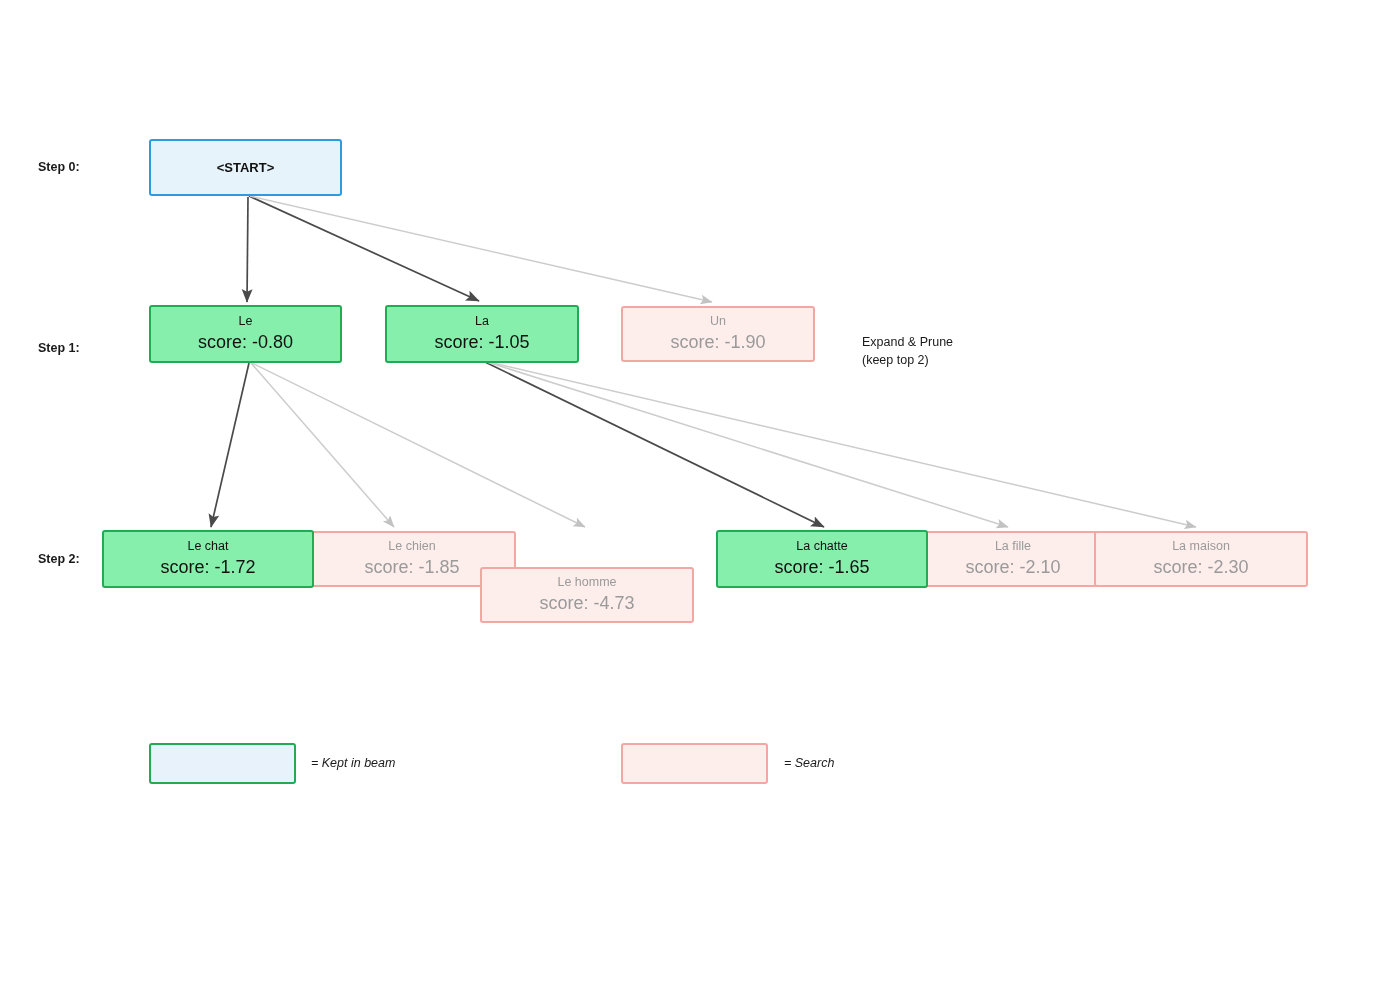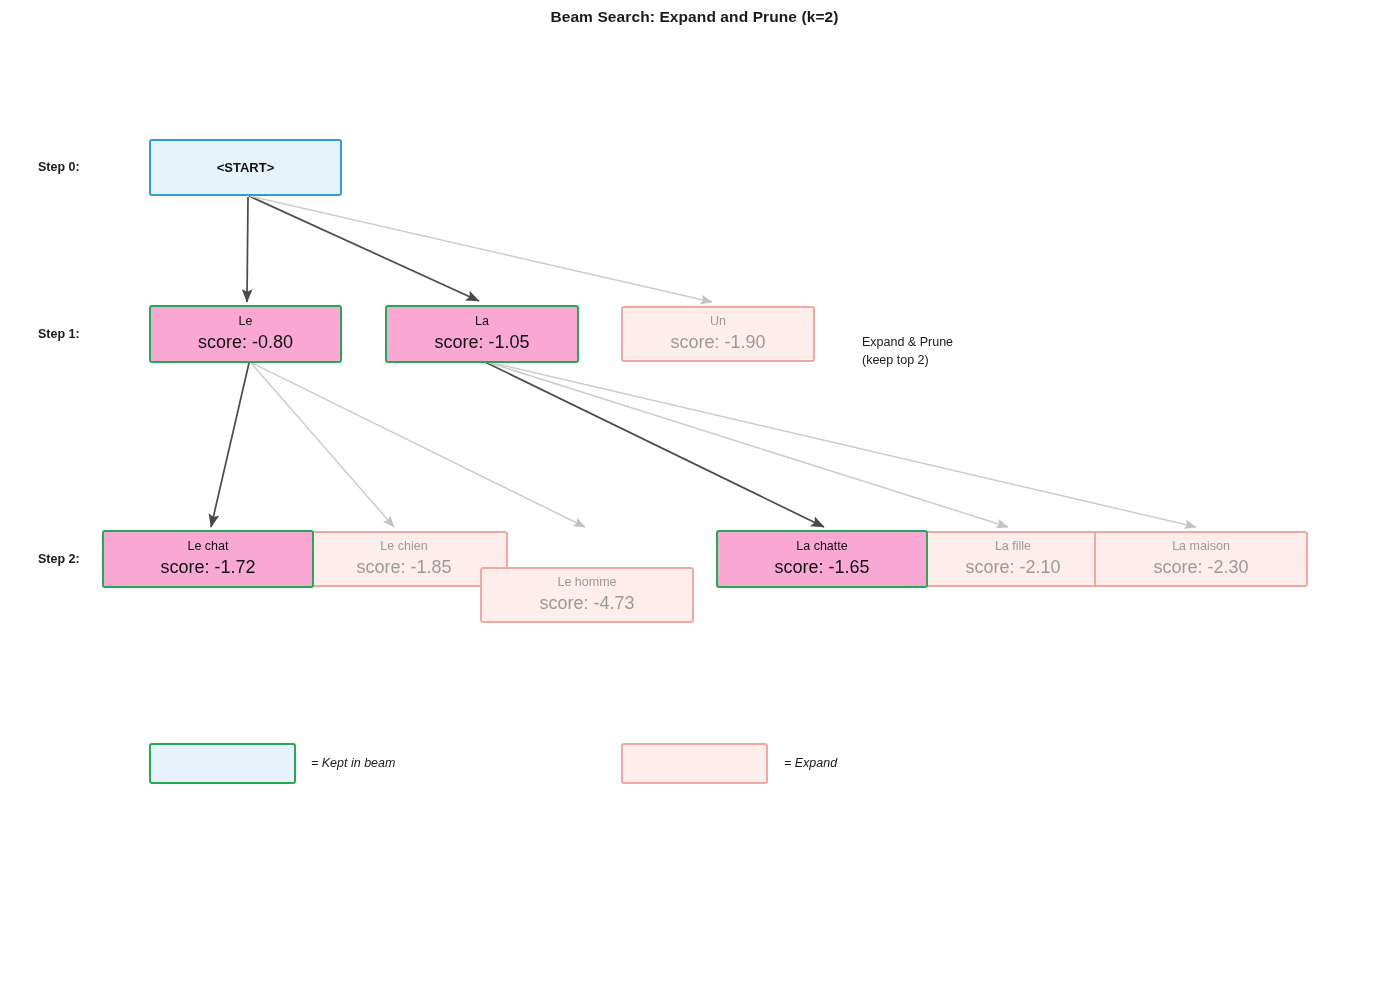--- a/index.html
+++ b/index.html
@@ -80,21 +80,21 @@
   }
   .node.start .lbl {
     font-weight: bold;
     color: #111111;
     font-size: 13px;
   }
 
   
   .node.kept {
     border: 2.5px solid #22aa55;
-    background: #f9a8d4;
+    background: #86efac;
   }
   .node.kept .lbl,
   .node.kept .score {
     color: #111111;
   }
 
   
   .node.pruned {
     border: 2px solid #f2a8a2;
     background: #fdeeec;
@@ -135,21 +135,20 @@
     z-index: 5;
     white-space: nowrap;
     font-style: italic;
   }
 </style>
 </head>
 <body>
 
 <div id="canvas">
 
-  <div class="title">Beam Search: Expand and Prune (k=2)</div>
 
   <svg id="edges" viewBox="0 0 1389 989" width="1389" height="989">
     <defs>
       <marker id="ah-kept" markerWidth="9" markerHeight="9" refX="7.6" refY="3.2" orient="auto" markerUnits="strokeWidth">
         <path d="M0,0 L8,3.2 L0,6.4 L1.6,3.2 Z" fill="#4a4a4a"></path>
       </marker>
       <marker id="ah-pruned" markerWidth="9" markerHeight="9" refX="7.6" refY="3.2" orient="auto" markerUnits="strokeWidth">
         <path d="M0,0 L8,3.2 L0,6.4 L1.6,3.2 Z" fill="#c2c2c2"></path>
       </marker>
     </defs>
@@ -161,21 +160,21 @@
         <line x1="251" y1="363" x2="394" y2="527" stroke="#cccccc" stroke-width="1.5" marker-end="url(#ah-pruned)"></line>
         <line x1="252" y1="363" x2="585" y2="527" stroke="#cccccc" stroke-width="1.5" marker-end="url(#ah-pruned)"></line>
         <line x1="485" y1="362" x2="824" y2="527" stroke="#4a4a4a" stroke-width="1.7" marker-end="url(#ah-kept)"></line>
         <line x1="487" y1="362" x2="1008" y2="527" stroke="#cccccc" stroke-width="1.5" marker-end="url(#ah-pruned)"></line>
         <line x1="489" y1="362" x2="1196" y2="527" stroke="#cccccc" stroke-width="1.5" marker-end="url(#ah-pruned)"></line>
       </g>
   </svg>
 
   <div id="step-labels">
       <div class="step-label" style="left: 38px; top: 160px;">Step 0:</div>
-      <div class="step-label" style="left: 38px; top: 327px;">Step 1:</div>
+      <div class="step-label" style="left: 38px; top: 341px;">Step 1:</div>
       <div class="step-label" style="left: 38px; top: 552px;">Step 2:</div>
     </div>
   <div id="node-group">
       <div class="node start" style="left: 149px; top: 139px; width: 193px; height: 57px;">
         <div class="lbl">&lt;START&gt;</div>
       </div>
       <div class="node kept" style="left: 149px; top: 305px; width: 193px; height: 58px;">
         <div class="lbl">Le</div>
         <div class="score">score: -0.80</div>
       </div>
@@ -184,21 +183,21 @@
         <div class="score">score: -1.05</div>
       </div>
       <div class="node pruned" style="left: 621px; top: 306px; width: 194px; height: 56px;">
         <div class="lbl">Un</div>
         <div class="score">score: -1.90</div>
       </div>
       <div class="node kept" style="left: 102px; top: 530px; width: 212px; height: 58px;">
         <div class="lbl">Le chat</div>
         <div class="score">score: -1.72</div>
       </div>
-      <div class="node pruned" style="left: 300px; top: 531px; width: 208px; height: 56px;">
+      <div class="node pruned" style="left: 308px; top: 531px; width: 208px; height: 56px;">
         <div class="lbl">Le chien</div>
         <div class="score">score: -1.85</div>
       </div>
       <div class="node pruned" style="left: 480px; top: 531px; width: 214px; height: 56px; margin-top: 36px;">
         <div class="lbl">Le homme</div>
         <div class="score">score: -4.73</div>
       </div>
       <div class="node kept" style="left: 716px; top: 530px; width: 212px; height: 58px;">
         <div class="lbl">La chatte</div>
         <div class="score">score: -1.65</div>
@@ -213,15 +212,15 @@
       </div>
     </div>
 
   <div class="annotation" style="left:862px; top:333px;">Expand &amp; Prune
 (keep top 2)</div>
 
   <div id="legend-group">
       <div class="legend-swatch kept" style="left: 149px; top: 743px; width: 147px; height: 41px;"></div>
       <div class="legend-text" style="left: 311px; top: 756px;">= Kept in beam</div>
       <div class="legend-swatch pruned" style="left: 621px; top: 743px; width: 147px; height: 41px;"></div>
-      <div class="legend-text" style="left: 784px; top: 756px;">= Expand</div>
+      <div class="legend-text" style="left: 784px; top: 756px;">= Search</div>
     </div>
 </div>
 
 </body></html>

